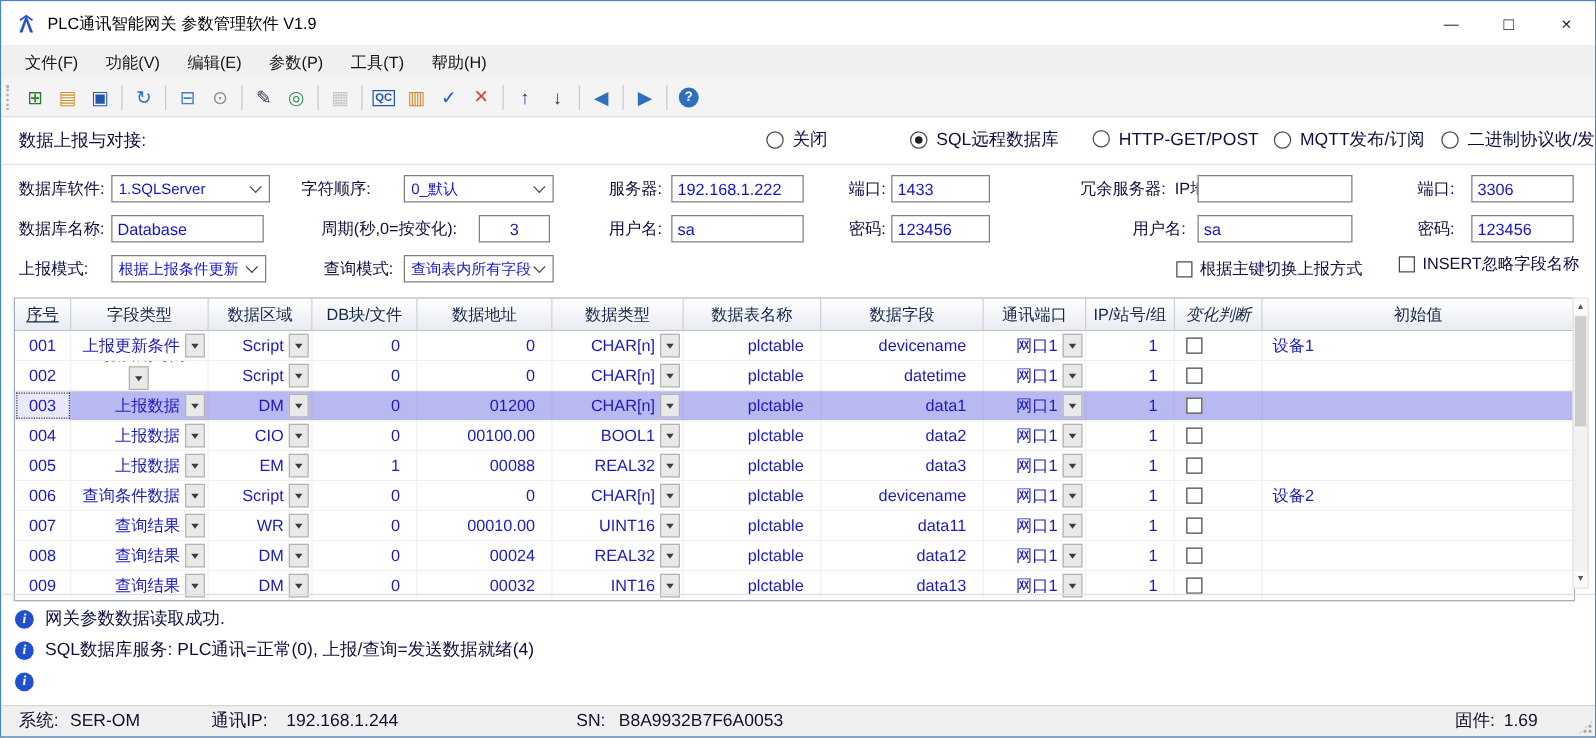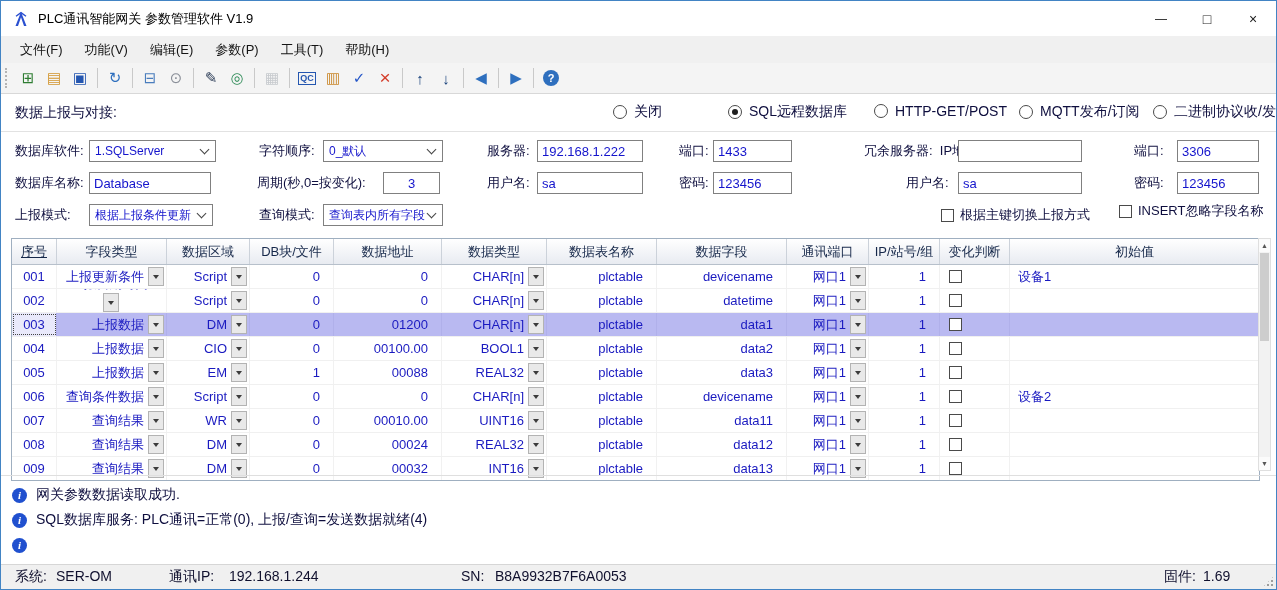--- a/index.html
+++ b/index.html
@@ -197,21 +197,21 @@
             <span class="rc"></span>
             <span>二进制协议收/发</span>
           </div></span>
     </div>
 
     <span class="flabel" style="left:14px;top:46px">数据库软件:</span>
     <div class="combo" style="left:88px;top:46px;width:127px">
         <span>1.SQLServer</span>
         <span class="chev"></span>
       </div>
-    <span class="flabel" style="left:258px;top:46px">字符顺序:</span>
+    <span class="flabel" style="left:240px;top:46px">字符顺序:</span>
     <div class="combo" style="left:322px;top:46px;width:120px">
         <span>0_默认</span>
         <span class="chev"></span>
       </div>
     <span class="flabel" style="left:486px;top:46px">服务器:</span>
     <input class="inp" style="left: 536px; top: 46px; width: 106px;" value="192.168.1.222">
     <span class="flabel" style="left:678px;top:46px">端口:</span>
     <input class="inp" style="left: 712px; top: 46px; width: 79px;" value="1433">
     <span class="flabel" style="left:863px;top:46px">冗余服务器:  IP地址:</span>
     <input class="inp" style="left: 957px; top: 46px; width: 124px;" value="">
@@ -255,21 +255,21 @@
           <div class="th" style="width: 45px; text-decoration: underline;">序号</div>
           <div class="th" style="width: 110px;">字段类型</div>
           <div class="th" style="width: 83px;">数据区域</div>
           <div class="th" style="width: 84px;">DB块/文件</div>
           <div class="th" style="width: 108px;">数据地址</div>
           <div class="th" style="width: 105px;">数据类型</div>
           <div class="th" style="width: 110px;">数据表名称</div>
           <div class="th" style="width: 130px;">数据字段</div>
           <div class="th" style="width: 82px;">通讯端口</div>
           <div class="th" style="width: 71px;">IP/站号/组</div>
-          <div class="th" style="width: 70px;">变化判断</div>
+          <div class="th" style="width: 70px; font-style: italic;">变化判断</div>
           <div class="th" style="width: 249px;">初始值</div>
         </div>
       <div id="tbody">
           <div class="trow">
             <div class="td c" style="width: 45px;">001</div>
             <div class="td ddcell" style="width: 110px;">
               <span class="val">上报更新条件</span>
               <span class="dd"></span>
             </div>
             <div class="td ddcell" style="width: 83px;">

